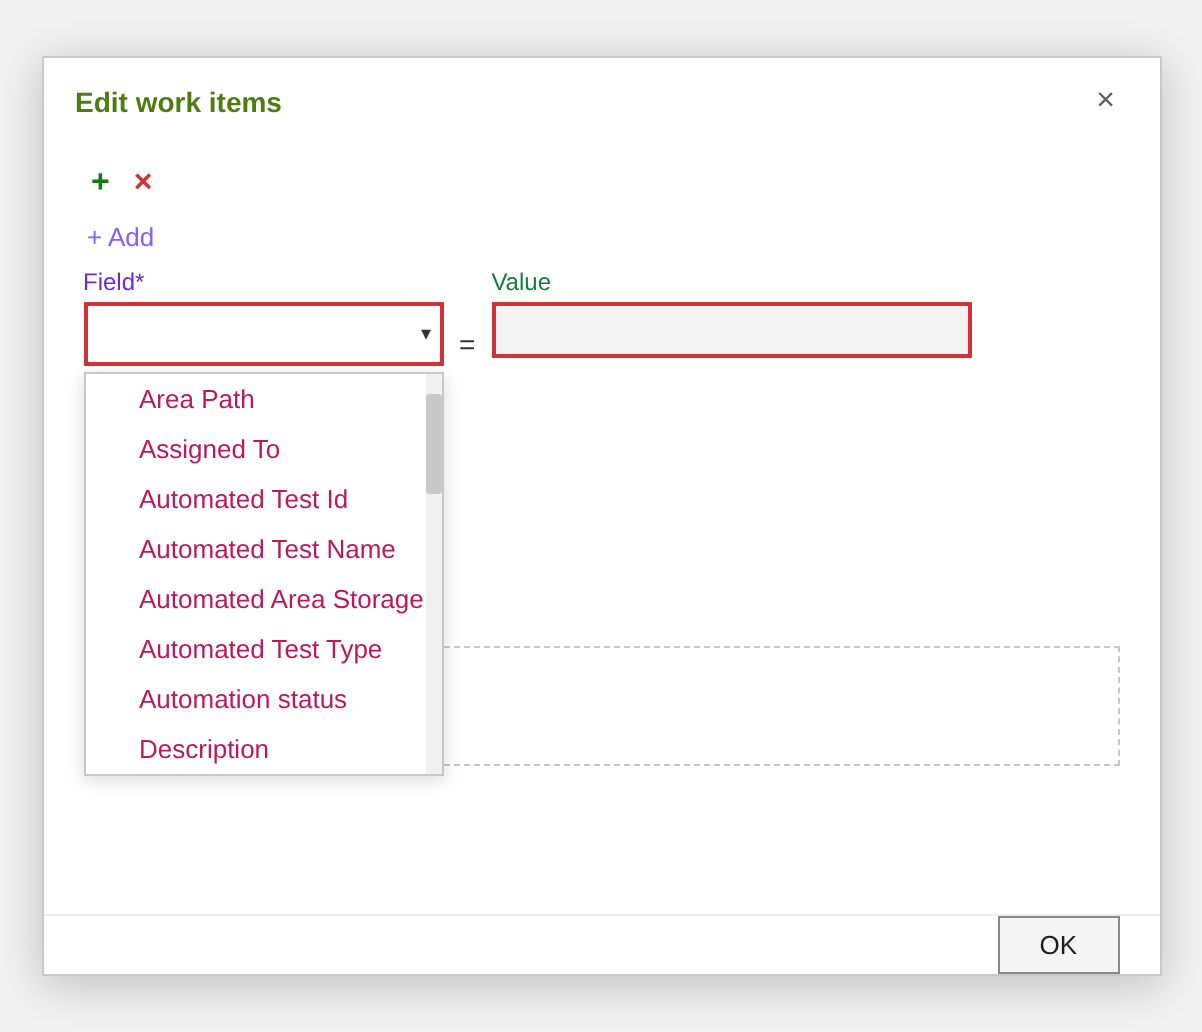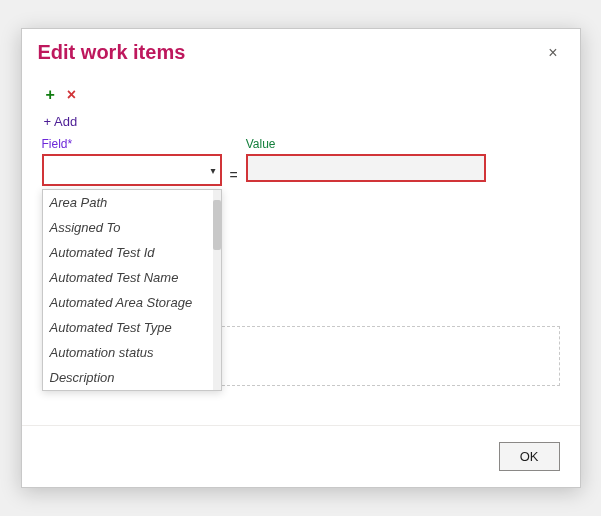--- a/index.html
+++ b/index.html
@@ -23,23 +23,23 @@
       flex-direction: column;
     }
     .dialog-title-bar {
       display: flex;
       align-items: center;
       justify-content: space-between;
       padding: 12px 16px 8px 16px;
       border-bottom: none;
     }
     .dialog-title {
-      font-size: 20px;
+      font-size: 14px;
       font-weight: 600;
-      color: #be185d;
+      color: #4d7c0f;
     }
     .close-btn {
       background: none;
       border: none;
       cursor: pointer;
       font-size: 16px;
       color: #605e5c;
       padding: 2px 6px;
       line-height: 1;
     }
@@ -57,21 +57,21 @@
       background: none;
       border: none;
       cursor: pointer;
       font-size: 16px;
       font-weight: bold;
       padding: 2px 4px;
     }
     .btn-plus { color: #107c10; }
     .btn-minus { color: #d13438; }
     .add-link {
-      color: #4c1d95;
+      color: #8b5cf6;
       cursor: pointer;
       font-size: 13px;
       margin-left: 2px;
     }
     .field-row {
       display: flex;
       align-items: flex-start;
       gap: 8px;
       position: relative;
     }
@@ -149,26 +149,25 @@
       border: 1px solid #c8c8c8;
       z-index: 100;
       box-shadow: 0 2px 8px rgba(0,0,0,0.15);
     }
     .dropdown-list-inner {
       max-height: 200px;
       overflow-y: auto;
       overflow-x: hidden;
     }
     .dropdown-item {
-      padding: 5px 7px;
-      cursor: pointer;
-      font-size: 13px;
-      color: #404040;
+      padding: 5px 27px;
+      cursor: pointer;
+      font-size: 13px;
+      color: #be185d;
       white-space: nowrap;
-      font-style: italic;
     }
     .dropdown-scrollbar {
       width: 8px;
       background: #f0f0f0;
       position: absolute;
       right: 0;
       top: 0;
       bottom: 0;
     }
     .scrollbar-thumb {
@@ -187,21 +186,21 @@
       align-items: center;
       padding-left: 12px;
       color: #aaa;
       font-size: 13px;
     }
     .dialog-footer {
       display: flex;
       justify-content: flex-end;
       align-items: center;
       gap: 8px;
-      padding: 16px 20px;
+      padding: 0 20px;
       border-top: 1px solid #edebe9;
     }
     .btn-ok, .btn-cancel {
       padding: 6px 20px;
       font-size: 13px;
       cursor: pointer;
       border: 1px solid #8a8886;
       background: #f4f4f4;
       color: #1e1e1e;
     }

